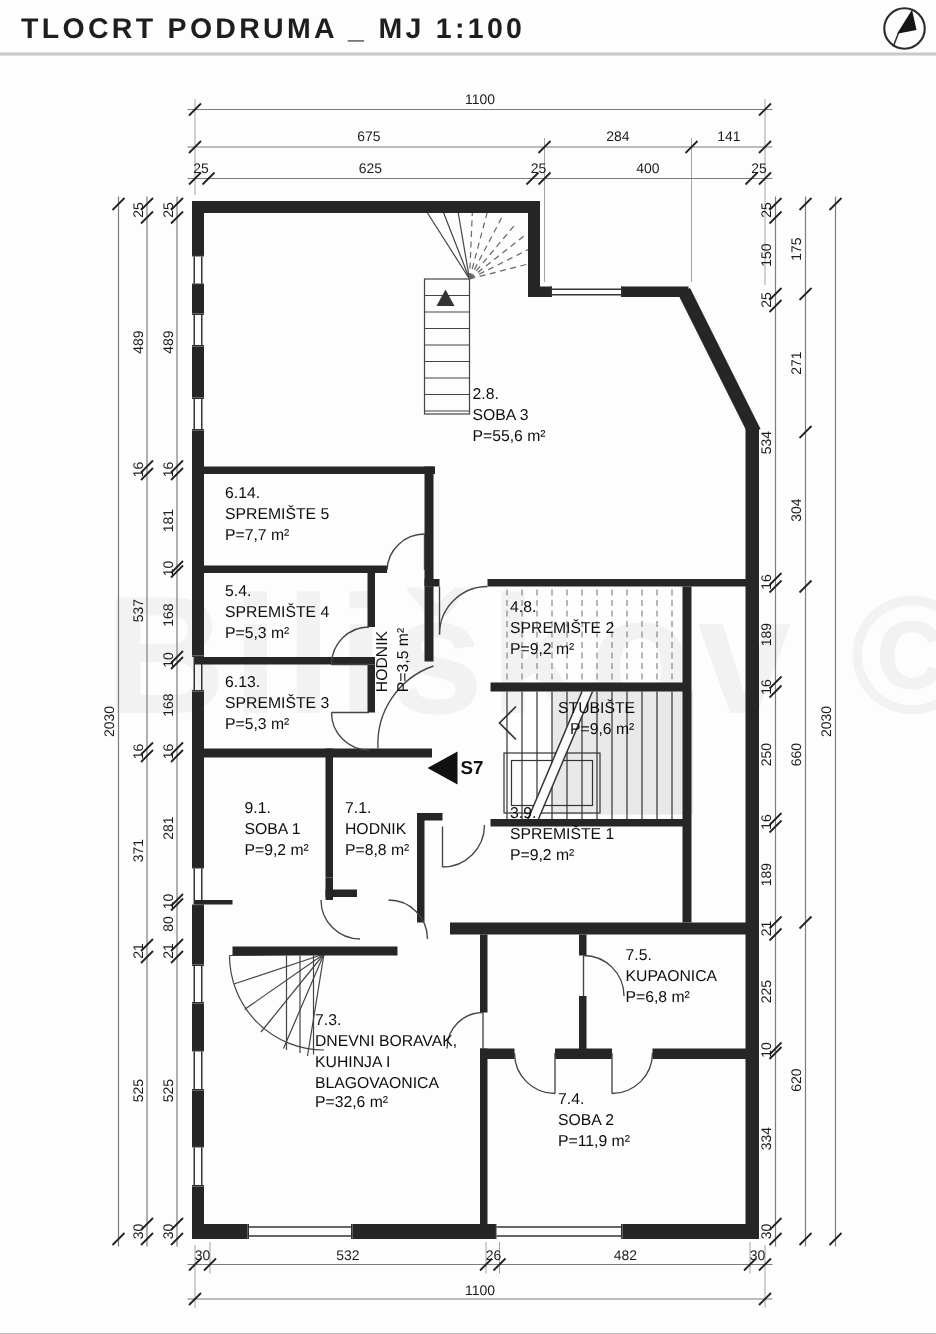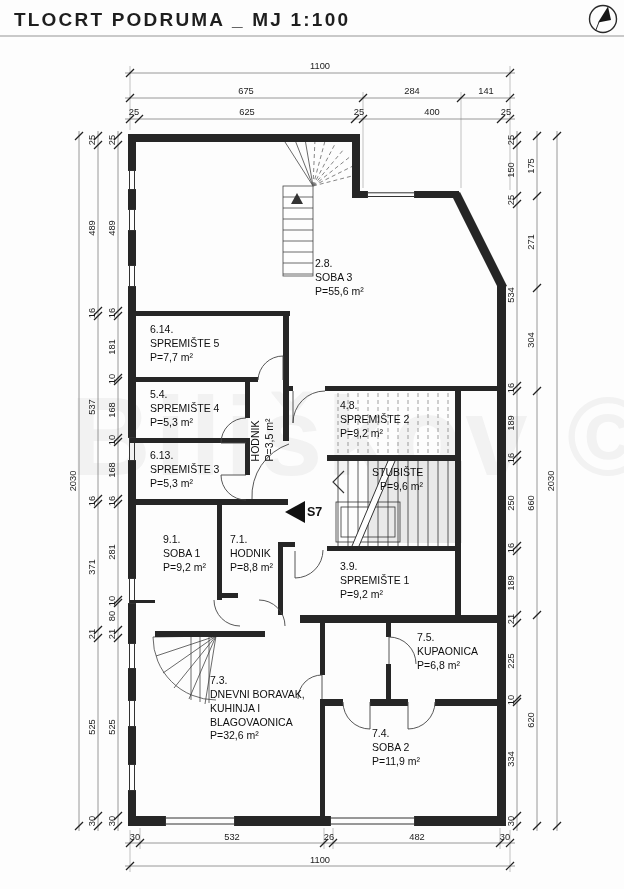--- a/index.html
+++ b/index.html
@@ -384,21 +384,21 @@
   <div class="room" style="left:163px;top:533px">
     <span>9.1.</span>
       <span>SOBA 1</span>
       <span>P=9,2 m²</span>
   </div>
   <div class="room" style="left:230px;top:533px">
     <span>7.1.</span>
       <span>HODNIK</span>
       <span>P=8,8 m²</span>
   </div>
-  <div class="room" style="left:340px;top:560px">
+  <div class="room" style="left:340px;top:536px">
     <span>3.9.</span>
       <span>SPREMIŠTE 1</span>
       <span>P=9,2 m²</span>
   </div>
   <div class="room" style="left:417px;top:631px">
     <span>7.5.</span>
       <span>KUPAONICA</span>
       <span>P=6,8 m²</span>
   </div>
   <div class="room" style="left:210px;top:674px">

